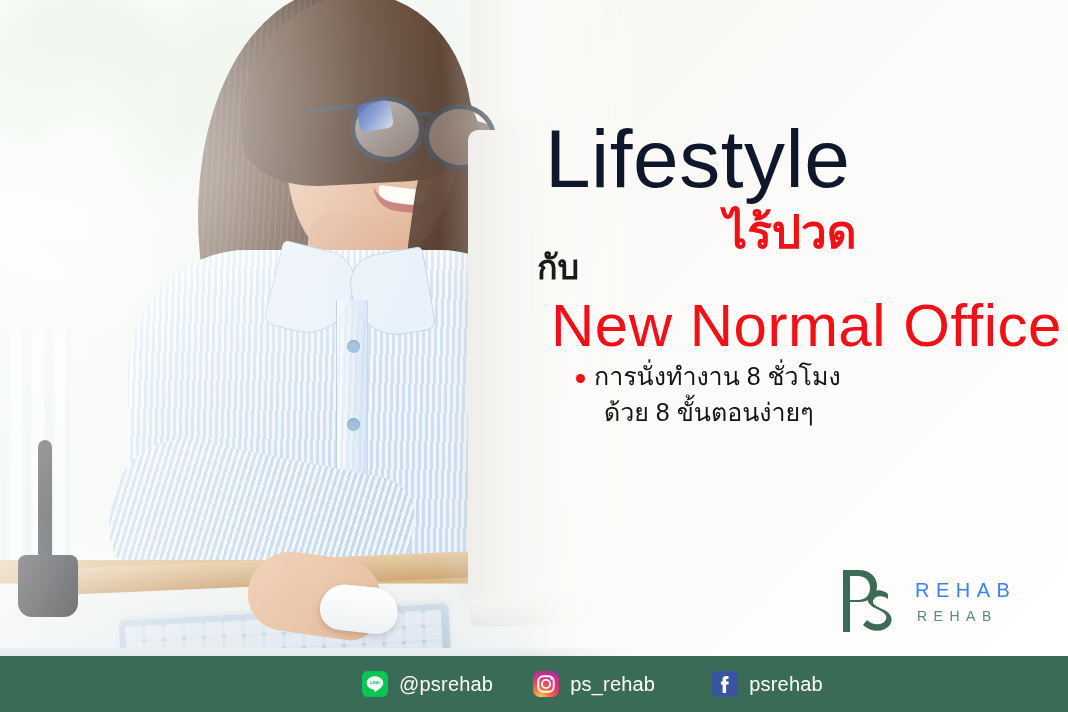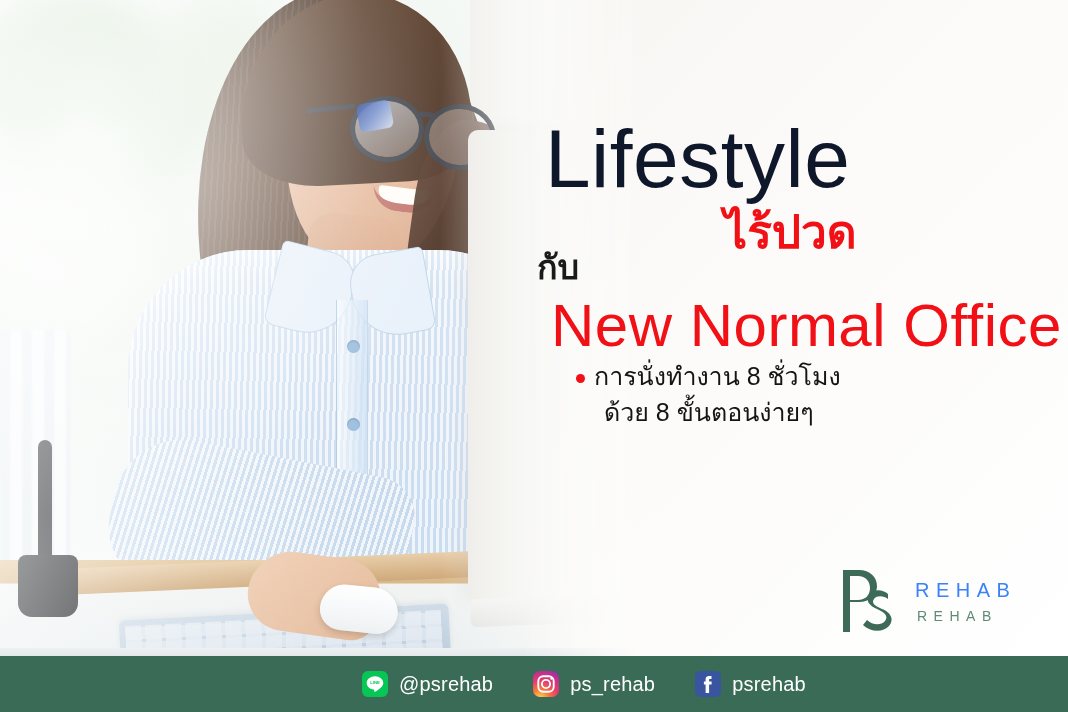--- a/index.html
+++ b/index.html
@@ -337,21 +337,21 @@
     position: absolute; left: 0; bottom: 0; width: 1068px; height: 56px;
     background: #3a6b57;
     display: flex; align-items: center;
   }
   .contact {
     display: flex; align-items: center; color: #ffffff;
     font-size: 20px; font-weight: 400;
   }
   .c-line   { margin-left: 362px; }
   .c-ig     { margin-left: 40px; }
-  .c-fb     { margin-left: 40px; text-align: center; }
+  .c-fb     { margin-left: 57px; text-align: center; }
   .c-phone  { margin-left: 40px; }
   .contact .label { margin-left: 11px; letter-spacing: .2px; }
 
   .ic { width: 26px; height: 26px; flex: 0 0 auto; display: block; }
 
   
   .strip {
     position: absolute; left: 0; top: 648px; width: 660px; height: 8px;
     background: linear-gradient(180deg, #eef1f2 0%, #e3e8ea 100%);
   }

